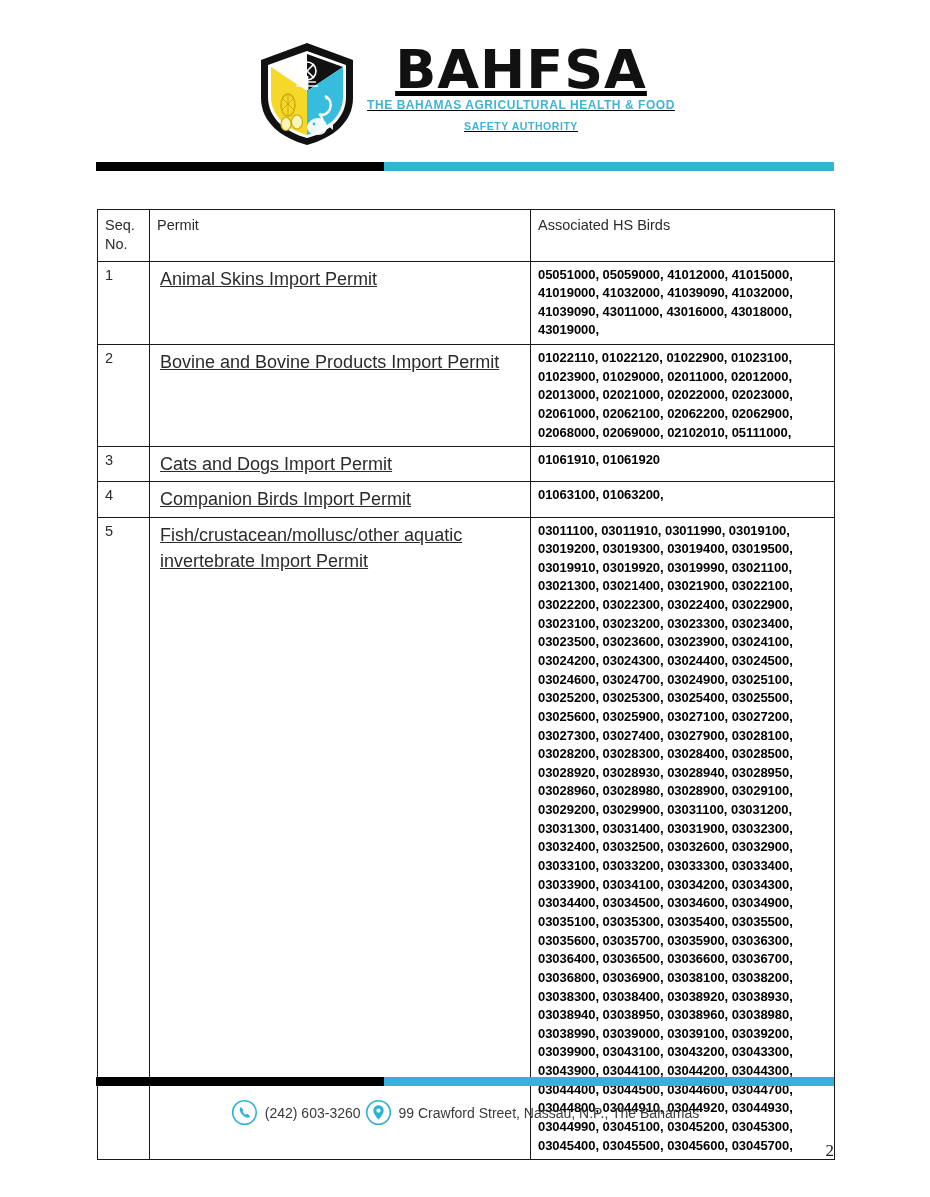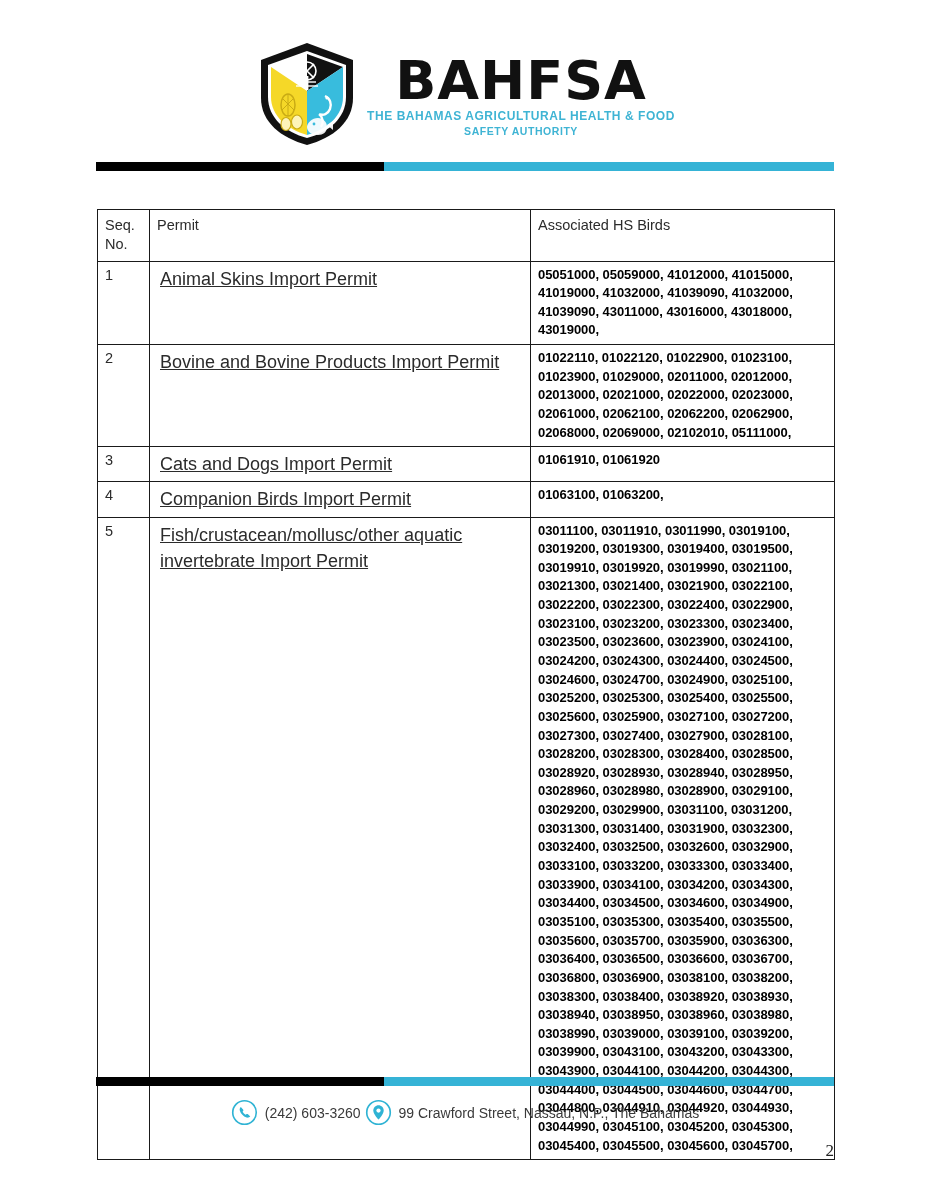--- a/index.html
+++ b/index.html
@@ -22,22 +22,22 @@
 
   
   .header {
     padding-top: 40px;
     display: flex;
     justify-content: center;
     align-items: center;
   }
   .logo-wrap {
     display: flex;
-    align-items: center;
     gap: 8px;
+    text-decoration: underline;
   }
   .shield {
     width: 104px;
     height: 108px;
     flex: 0 0 auto;
   }
   .logo-text {
     display: flex;
     flex-direction: column;
     align-items: center;
@@ -58,21 +58,21 @@
     letter-spacing: 0.55px;
     color: #3fb4d4;
     margin-top: 3px;
   }
   .tagline2 {
     font-family: "Liberation Sans", sans-serif;
     font-weight: bold;
     font-size: 10.5px;
     letter-spacing: 0.55px;
     color: #3fb4d4;
-    margin-top: 2px;
+    margin-top: 8px;
   }
 
   
   .bar {
     display: flex;
     height: 9px;
     margin: 0 96px;
   }
   .bar-black { background: #000000; width: 39%; }
   .bar-cyan  { background: #35b3d6; width: 61%; }

